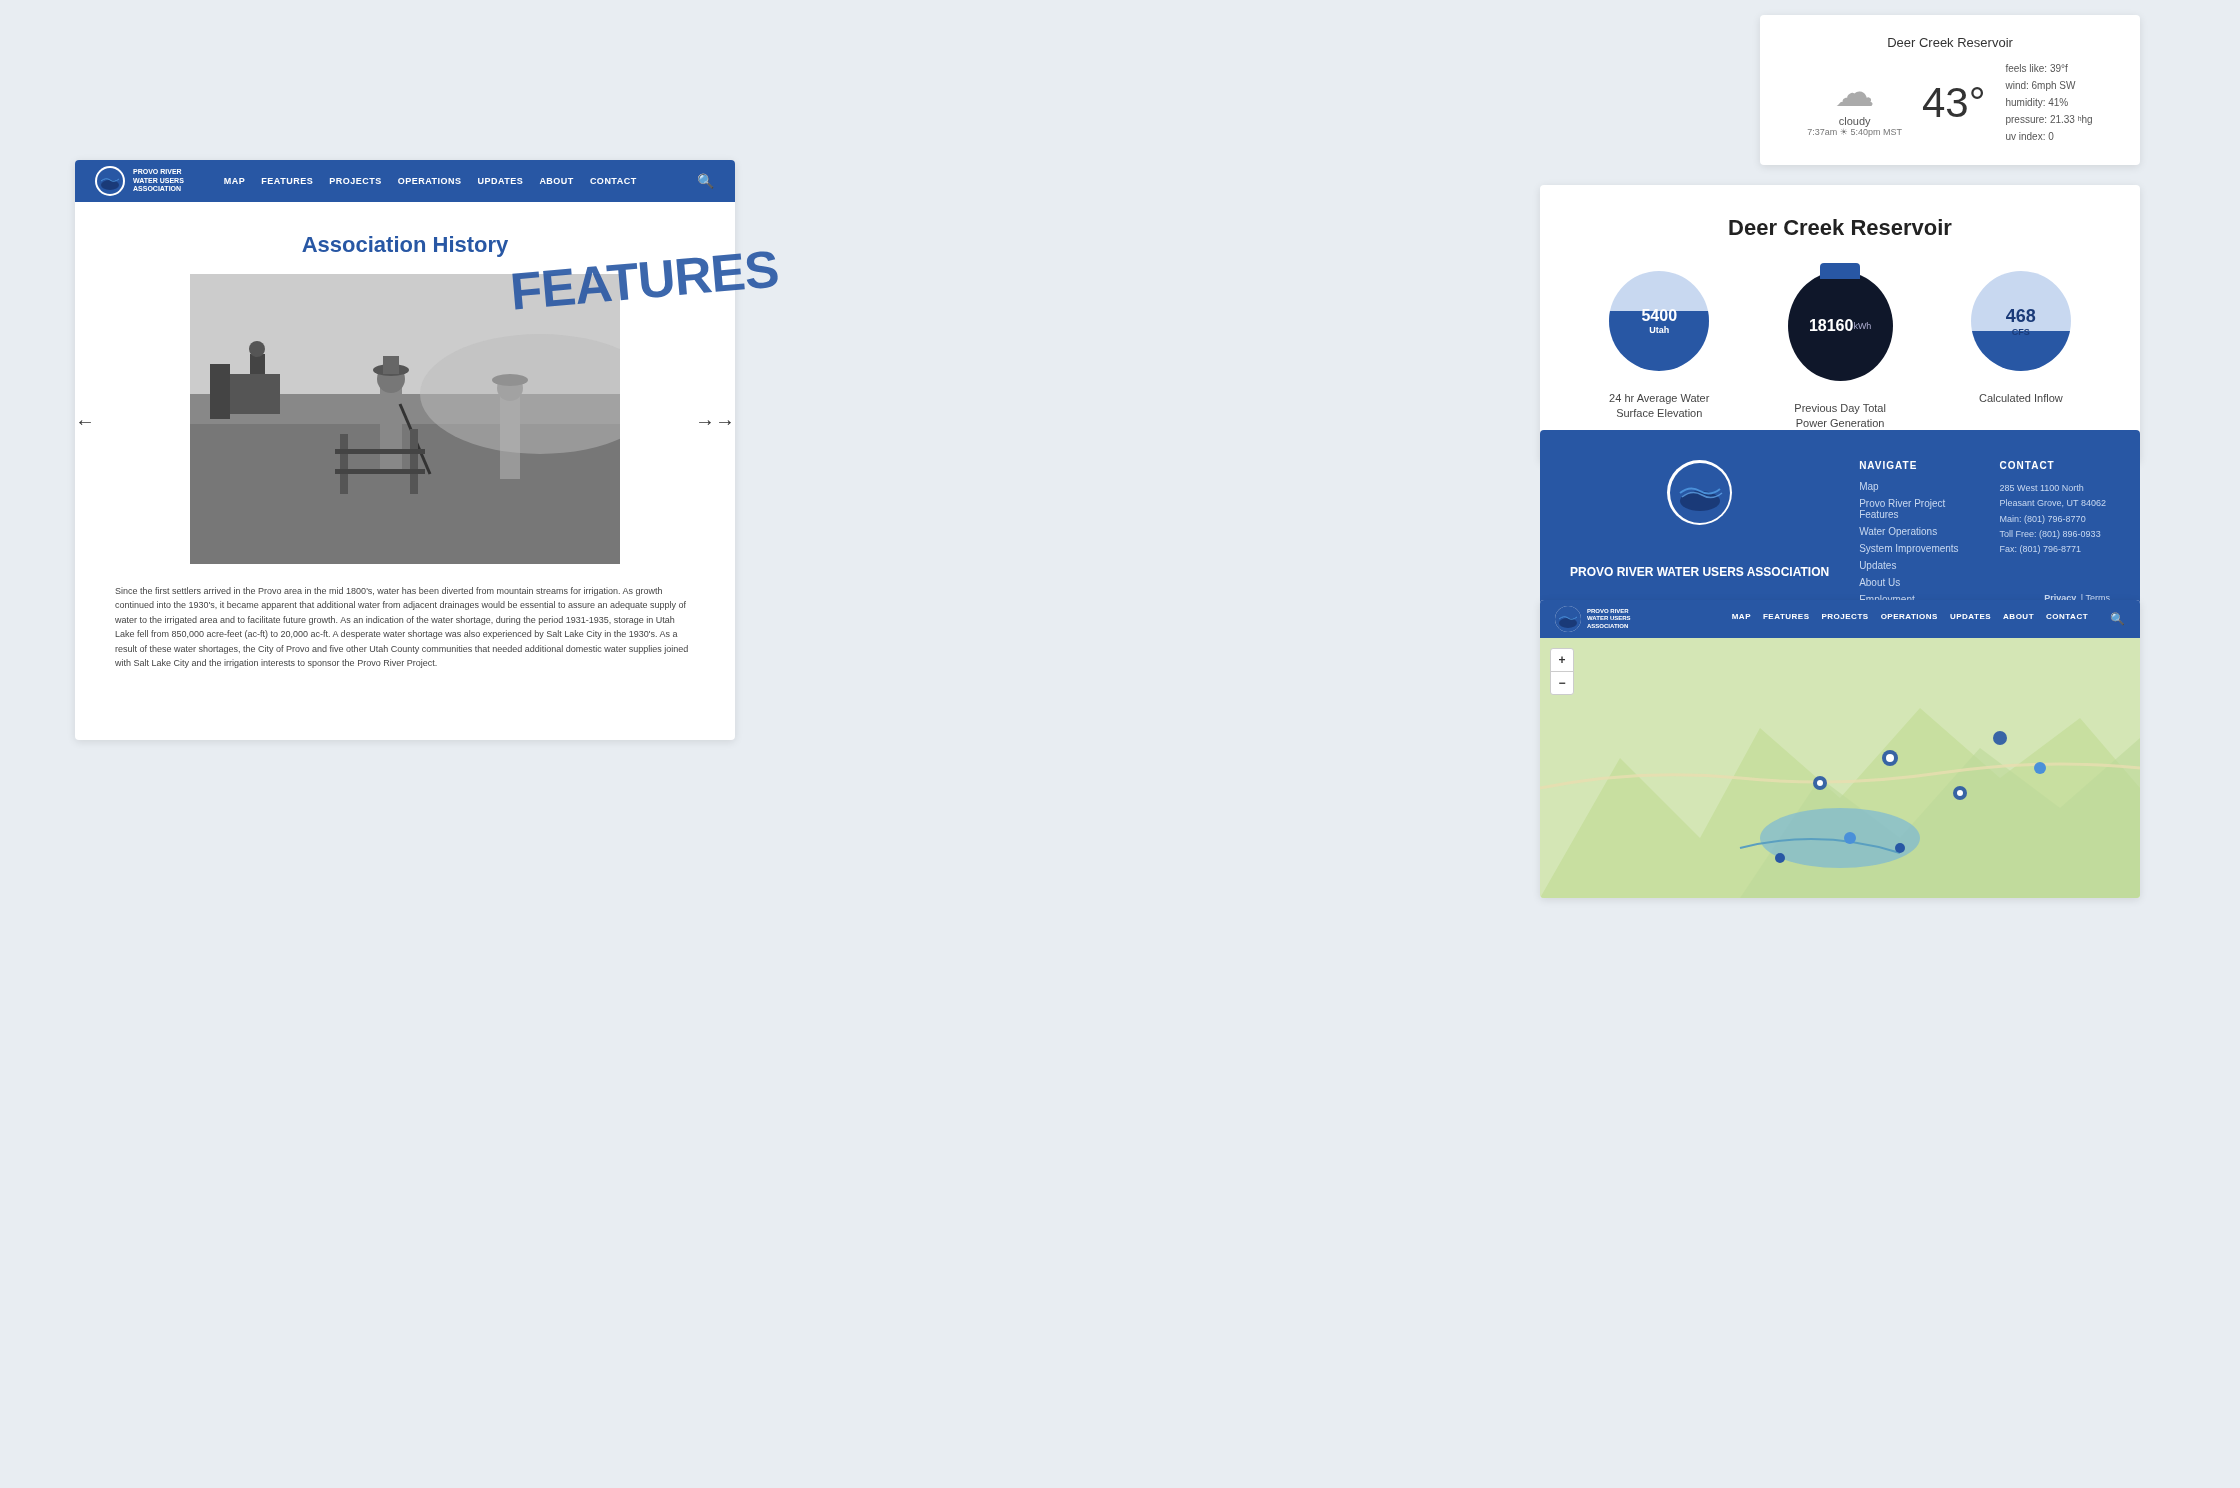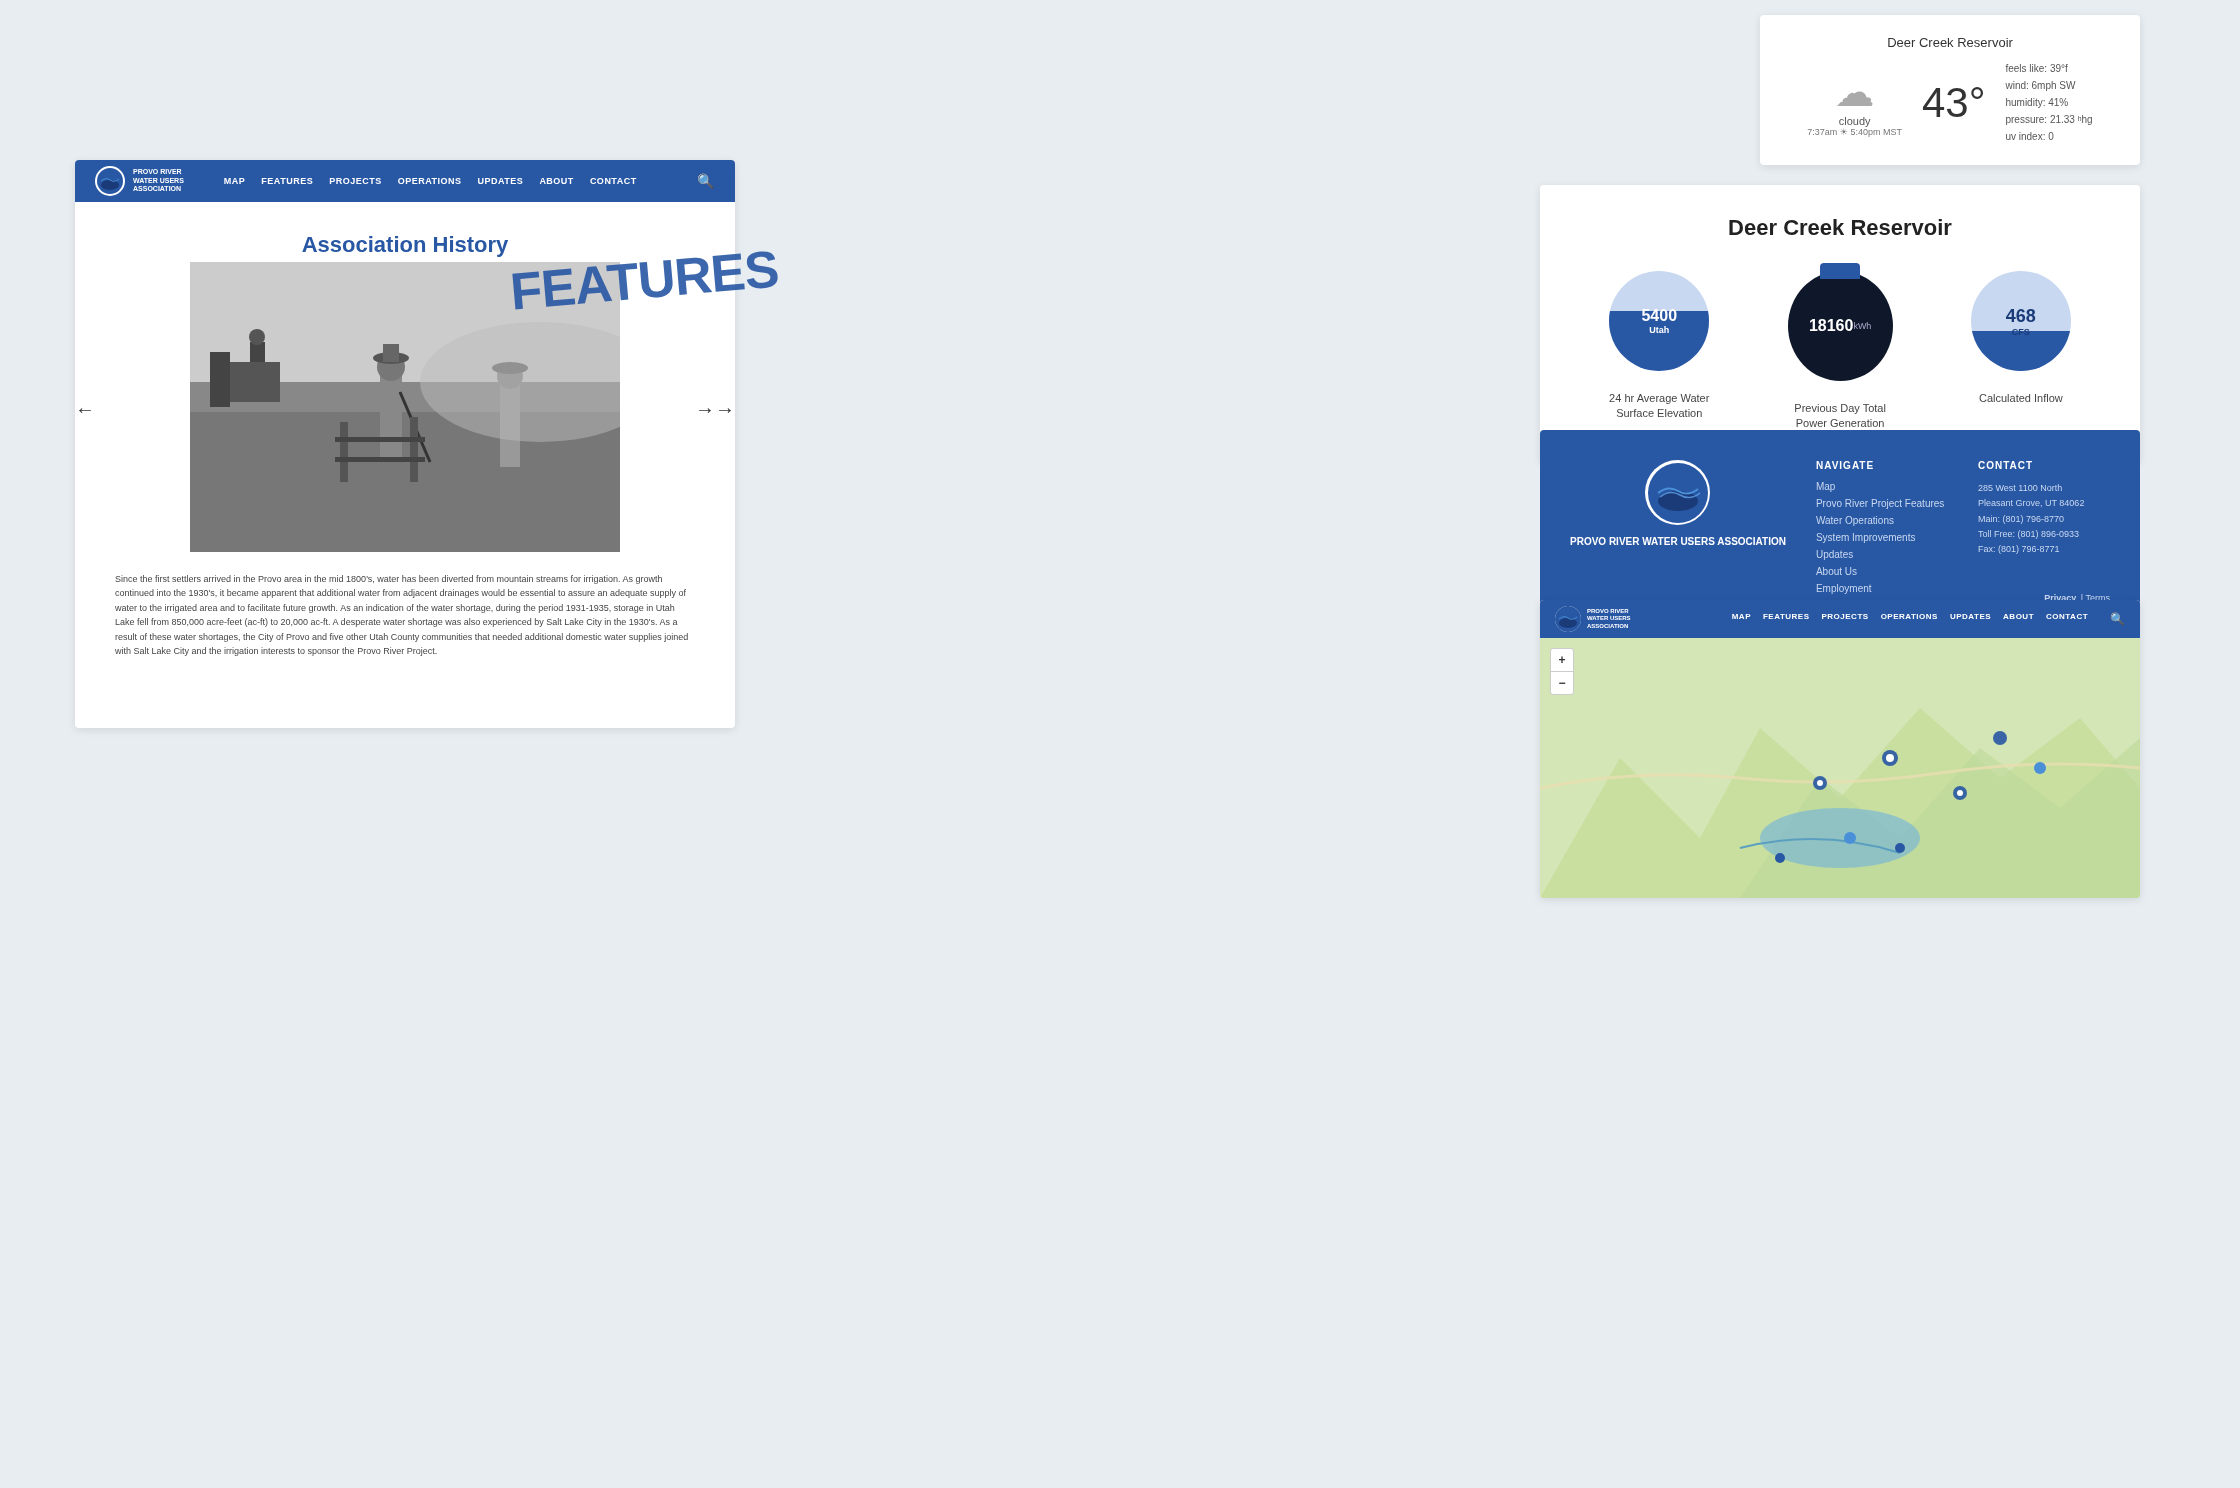--- a/index.html
+++ b/index.html
@@ -83,21 +83,21 @@
 
     .association-content {
       padding: 30px 40px;
     }
 
     .association-title {
       text-align: center;
       color: #2857a4;
       font-size: 22px;
       font-weight: bold;
-      margin-bottom: 4px;
+      margin-bottom: 16px;
     }
 
     .history-image {
       width: 430px;
       height: 290px;
       background: linear-gradient(135deg, #888 0%, #555 40%, #777 70%, #999 100%);
       display: flex;
       align-items: center;
       justify-content: center;
       overflow: hidden;
@@ -373,25 +373,26 @@
       background: #fff;
       border-radius: 50%;
       overflow: hidden;
       display: flex;
       align-items: center;
       justify-content: center;
     }
 
     .footer-org-name {
       color: #fff;
-      font-size: 10px;
+      font-size: 12px;
       font-weight: bold;
       text-align: center;
       text-transform: uppercase;
       line-height: 1.4;
+      margin-top: 29px;
     }
 
     .footer-nav-col {
       flex: 1;
     }
 
     .footer-col-title {
       color: #fff;
       font-size: 10px;
       font-weight: bold;

